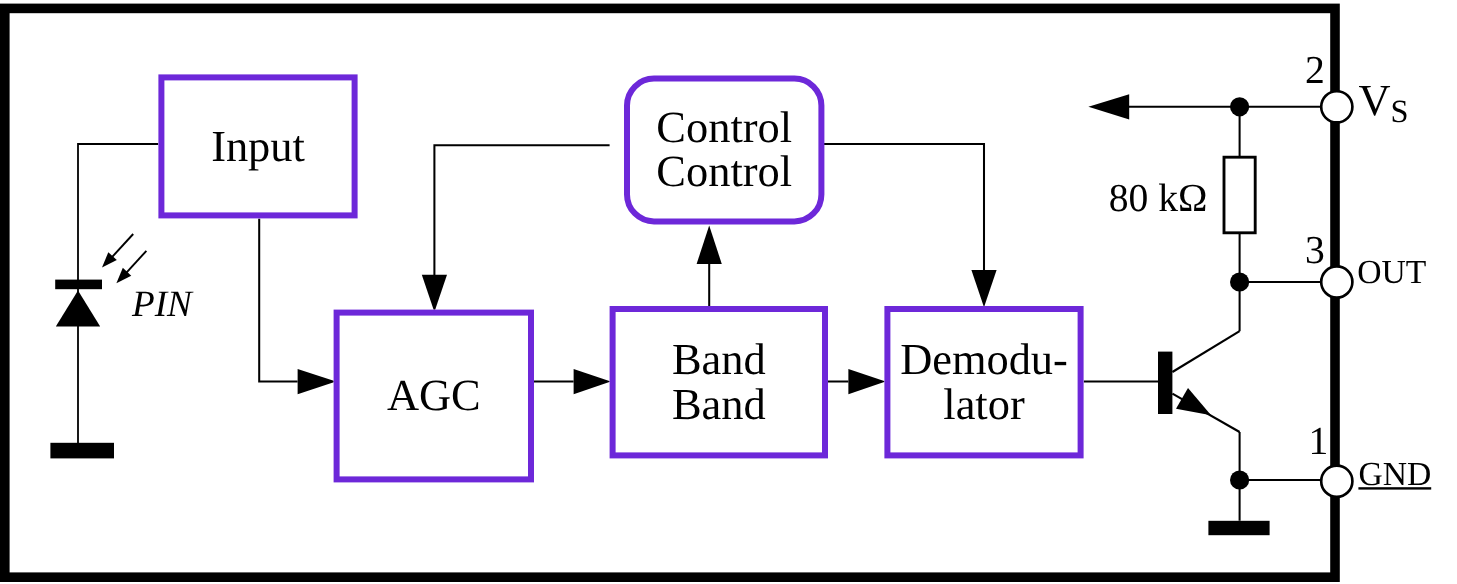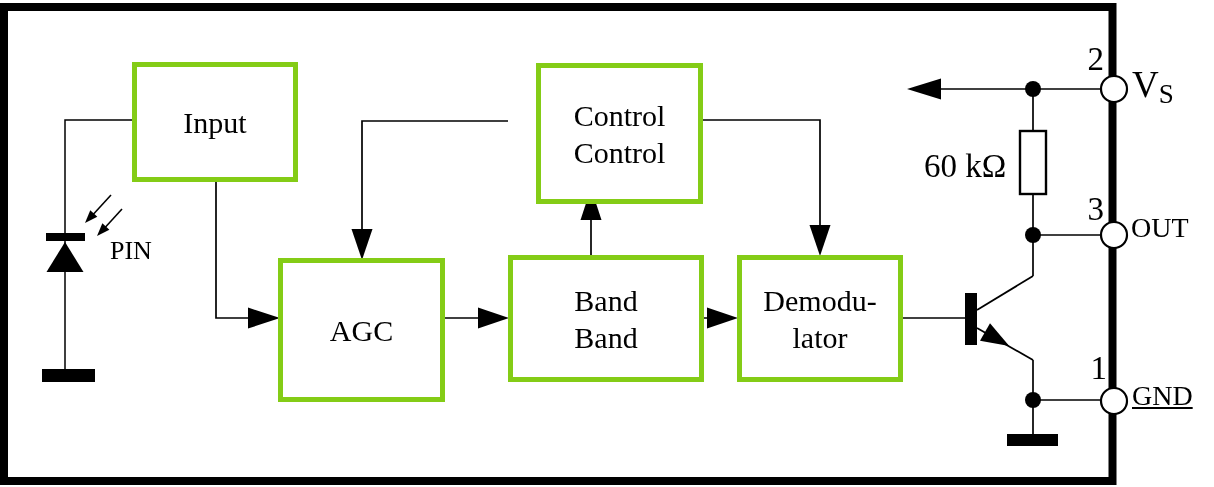--- a/index.html
+++ b/index.html
@@ -17,44 +17,44 @@
     overflow: hidden;
   }
   #diagram-svg {
     position: absolute;
     left: 0;
     top: 0;
   }
   .block {
     position: absolute;
     box-sizing: border-box;
-    border: 5px solid #84cc16;
+    border: 5px solid #6d28d9;
     background: #fff;
     display: flex;
     flex-direction: column;
     align-items: center;
     justify-content: center;
     text-align: center;
-    font-size: 30px;
+    font-size: 37px;
     line-height: 37px;
     color: #000;
   }
   #blk-input      { left:132px; top:62px;  width:166px; height:120px; }
-  #blk-control    { left:536px; top:63px;  width:167px; height:141px; }
+  #blk-control    { left:520px; top:63px;  width:167px; height:124px;border-radius:25px; }
   #blk-agc        { left:278px; top:258px; width:167px; height:144px; }
-  #blk-bandpass   { left:508px; top:255px; width:196px; height:127px; }
+  #blk-bandpass   { left:508px; top:255px; width:182px; height:127px; }
   #blk-demod      { left:737px; top:255px; width:166px; height:127px;align-items:center; }
   .lbl {
     position: absolute;
     font-size: 28px;
     line-height: 1.05;
     white-space: nowrap;
     color: #000;
   }
-  #lbl-pin   { left:110px;  top:237px; font-size:26px; }
+  #lbl-pin   { left:110px;  top:237px; font-size:31px;font-style:italic; }
   #lbl-res   { left:924px;  top:149px; font-size:33px; }
   #num-vs    { left:1076px; top:42px;  width:28px; text-align:right; font-size:33px; }
   #num-out   { left:1076px; top:192px; width:28px; text-align:right; font-size:33px; }
   #num-gnd   { left:1079px; top:351px; width:28px; text-align:right; font-size:33px; }
   #lbl-vs    { left:1132px; top:66px;  font-size:37px; }
   #lbl-vs .sub { font-size:27px; vertical-align:-6px; }
   #lbl-out   { left:1131px; top:213px; }
   #lbl-gnd   { left:1132px; top:381px;text-decoration:underline; }
 </style>
 </head>
@@ -146,21 +146,21 @@
     <span>Band</span>
     <span>Band</span>
   </div>
 
   <div class="block" id="blk-demod">
     <span>Demodu-</span>
     <span>lator</span>
   </div>
 
   <div class="lbl" id="lbl-pin">PIN</div>
-  <div class="lbl" id="lbl-res">60 kΩ</div>
+  <div class="lbl" id="lbl-res">80 kΩ</div>
 
   <div class="lbl" id="num-vs">2</div>
   <div class="lbl" id="lbl-vs"><span>V</span><span class="sub">S</span></div>
 
   <div class="lbl" id="num-out">3</div>
   <div class="lbl" id="lbl-out">OUT</div>
 
   <div class="lbl" id="num-gnd">1</div>
   <div class="lbl" id="lbl-gnd">GND</div>
 

